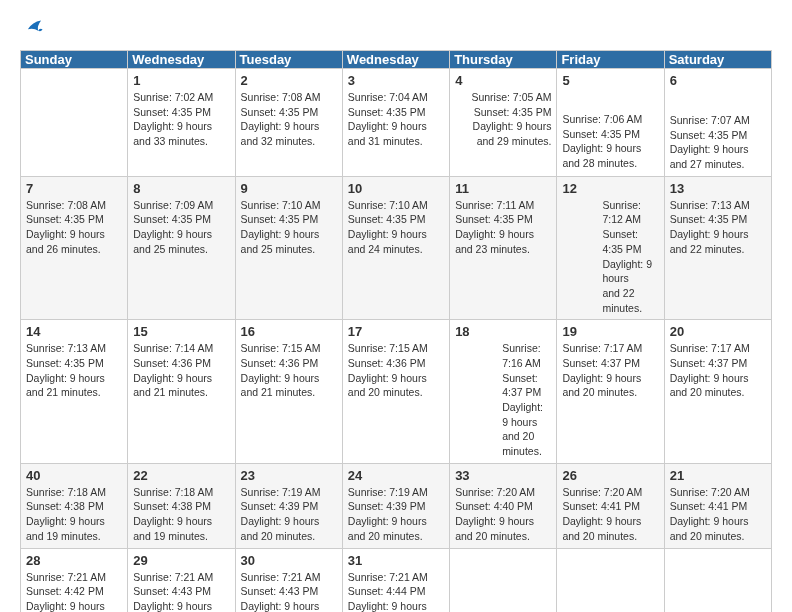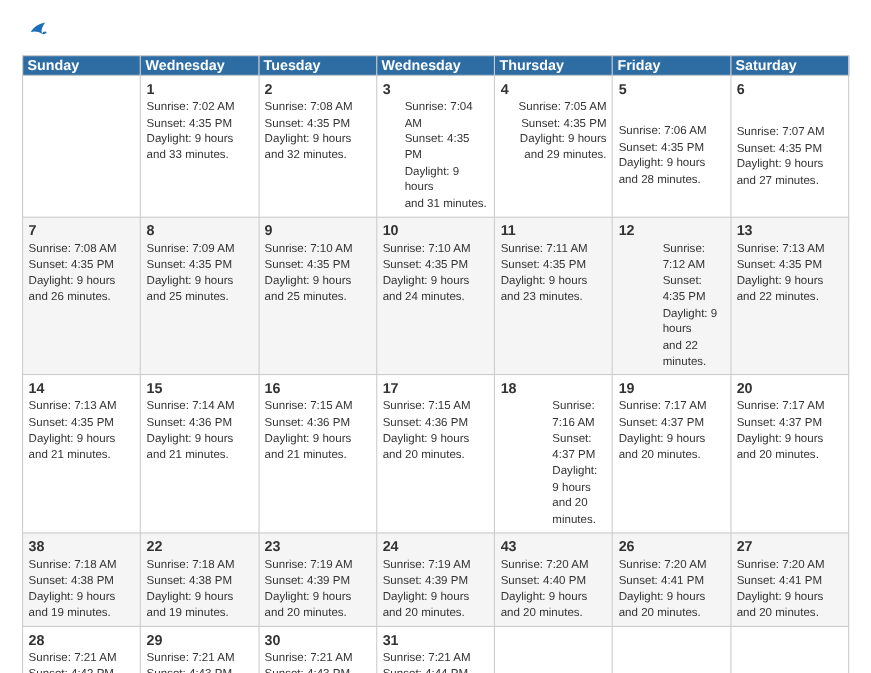--- a/index.html
+++ b/index.html
@@ -138,21 +138,21 @@
         </td>
         <td>
           <span class="day-number">2</span>
           <div class="day-info" style="white-space: pre-line;">Sunrise: 7:08 AM
 Sunset: 4:35 PM
 Daylight: 9 hours
 and 32 minutes.</div>
         </td>
         <td>
           <span class="day-number">3</span>
-          <div class="day-info" style="white-space: pre-line; margin-left: 20px;">Sunrise: 7:04 AM
+          <div class="day-info" style="white-space: pre-line;">Sunrise: 7:04 AM
 Sunset: 4:35 PM
 Daylight: 9 hours
 and 31 minutes.</div>
         </td>
         <td>
           <span class="day-number">4</span>
           <div class="day-info" style="white-space: pre-line; text-align: right;">Sunrise: 7:05 AM
 Sunset: 4:35 PM
 Daylight: 9 hours
 and 29 minutes.</div>
@@ -269,21 +269,21 @@
         <td>
           <span class="day-number">20</span>
           <div class="day-info" style="white-space: pre-line;">Sunrise: 7:17 AM
 Sunset: 4:37 PM
 Daylight: 9 hours
 and 20 minutes.</div>
         </td>
       </tr>
       <tr>
         <td>
-          <span class="day-number">38</span>
+          <span class="day-number">40</span>
           <div class="day-info" style="white-space: pre-line;">Sunrise: 7:18 AM
 Sunset: 4:38 PM
 Daylight: 9 hours
 and 19 minutes.</div>
         </td>
         <td>
           <span class="day-number">22</span>
           <div class="day-info" style="white-space: pre-line;">Sunrise: 7:18 AM
 Sunset: 4:38 PM
 Daylight: 9 hours
@@ -297,35 +297,35 @@
 and 20 minutes.</div>
         </td>
         <td>
           <span class="day-number">24</span>
           <div class="day-info" style="white-space: pre-line;">Sunrise: 7:19 AM
 Sunset: 4:39 PM
 Daylight: 9 hours
 and 20 minutes.</div>
         </td>
         <td>
-          <span class="day-number">43</span>
+          <span class="day-number">33</span>
           <div class="day-info" style="white-space: pre-line;">Sunrise: 7:20 AM
 Sunset: 4:40 PM
 Daylight: 9 hours
 and 20 minutes.</div>
         </td>
         <td>
           <span class="day-number">26</span>
           <div class="day-info" style="white-space: pre-line;">Sunrise: 7:20 AM
 Sunset: 4:41 PM
 Daylight: 9 hours
 and 20 minutes.</div>
         </td>
         <td>
-          <span class="day-number">27</span>
+          <span class="day-number">21</span>
           <div class="day-info" style="white-space: pre-line;">Sunrise: 7:20 AM
 Sunset: 4:41 PM
 Daylight: 9 hours
 and 20 minutes.</div>
         </td>
       </tr>
       <tr>
         <td>
           <span class="day-number">28</span>
           <div class="day-info" style="white-space: pre-line;">Sunrise: 7:21 AM

